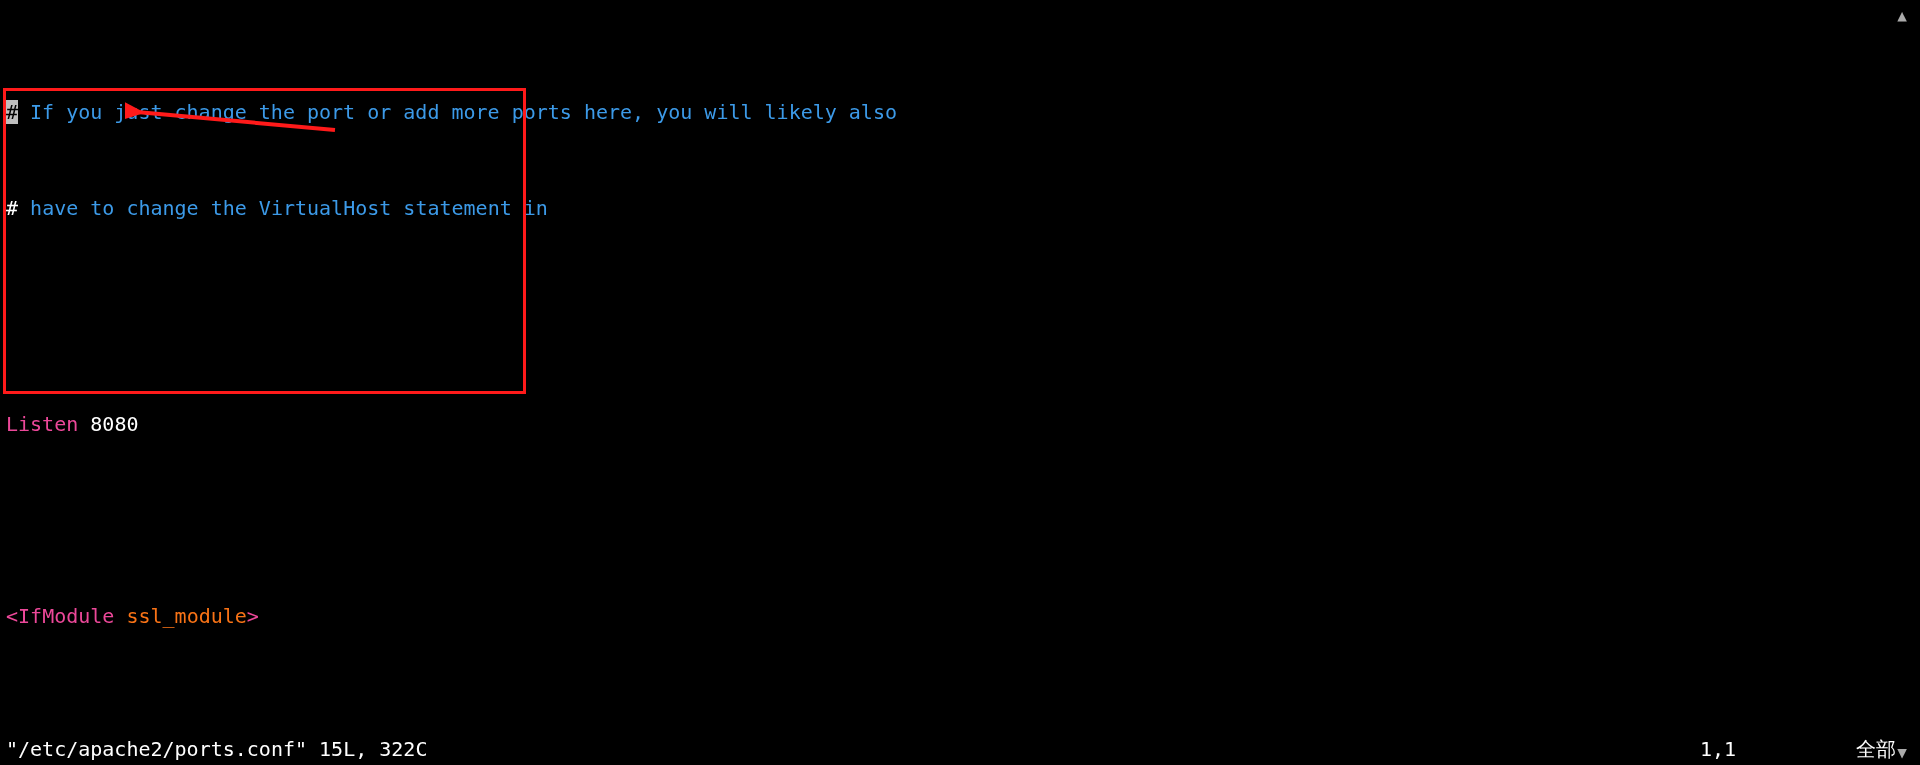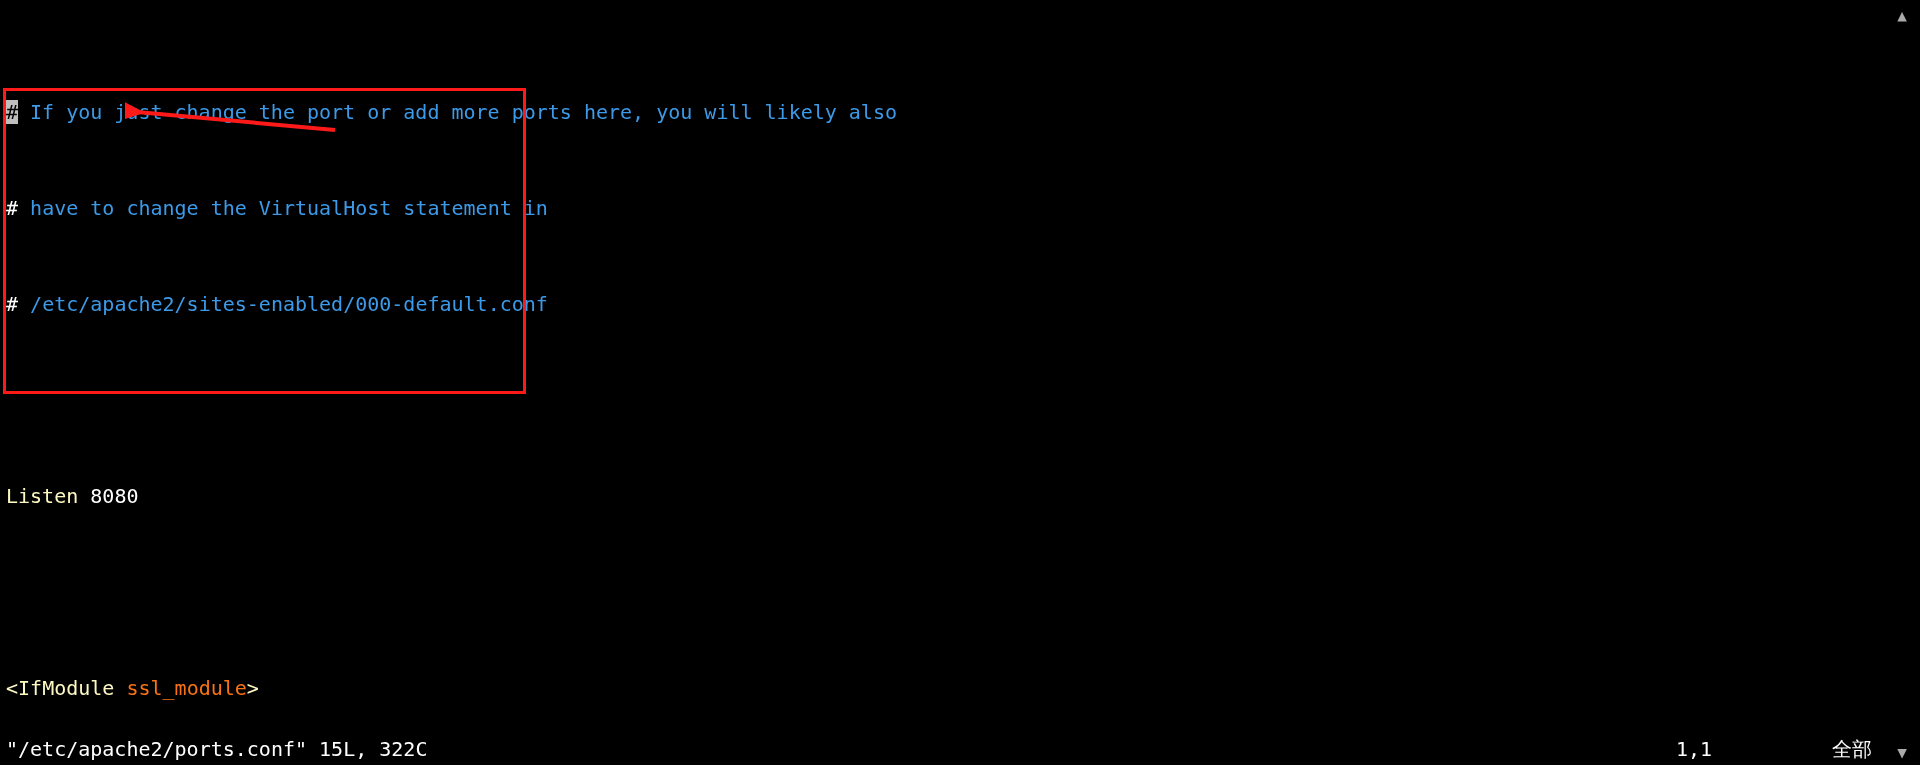--- a/index.html
+++ b/index.html
@@ -14,21 +14,21 @@
     color: #fff;
     overflow: hidden;
     position: relative;
   }
   .terminal {
     position: relative;
     padding: 4px 6px;
     white-space: pre;
   }
   .line { height: 24px; }
-  .kw   { color: #fef9c3; }   
+  .kw   { color: #ec4899; }   
   .mod  { color: #f97316; }   
   .num  { color: #ffffff; text-align: right; }   
   .cmt  { color: #3c9ae8; }   
   .hash { color: #ffffff; }   
   .cursor-bg {
     background: #bfbfbf;
     color: #000;
     display: inline-block;
     width: 12px;
     text-align: center;
@@ -38,21 +38,21 @@
     left: 6px;
     right: 0;
     bottom: 4px;
     height: 24px;
     color: #fff;
     display: flex;
   }
   .status-left  { flex: 0 0 auto; }
   .status-right {
     position: absolute;
-    right: 48px;
+    right: 24px;
     display: flex;
   }
   .status-pos { margin-right: 120px; }
   .redbox {
     position: absolute;
     left: 3px;
     top: 88px;
     width: 517px;
     height: 300px;
     border: 3px solid #ff1a1a;
@@ -82,21 +82,20 @@
 </head>
 <body>
 
 <div class="terminal">
 
   
   <div class="line"><span class="cursor-bg">#</span><span class="cmt"> If you just change the port or add more ports here, you will likely also</span></div>
   
   <div class="line"><span class="hash">#</span><span class="cmt"> have to change the VirtualHost statement in</span></div>
   
-  <div class="line"><span class="hash">#</span><span class="cmt"> /etc/apache2/sites-enabled/000-default.conf</span></div>
   
   <div class="line"> </div>
   
   <div class="line"><span class="kw">Listen</span> <span class="num">8080</span></div>
   
   <div class="line"> </div>
   
   <div class="line"><span class="kw">&lt;</span><span class="kw">IfModule</span> <span class="mod">ssl_module</span><span class="kw">&gt;</span></div>
   
   

